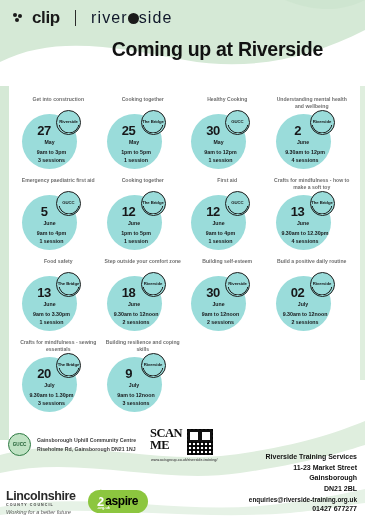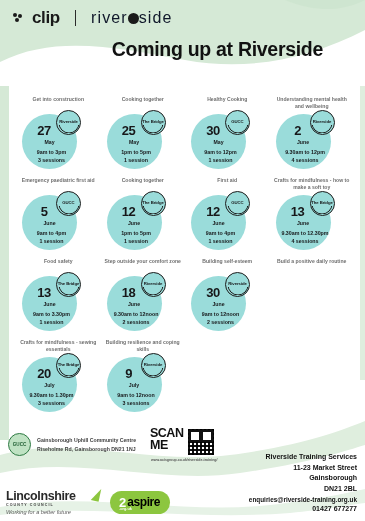--- a/index.html
+++ b/index.html
@@ -154,21 +154,21 @@
   }
   .gucc-seal span {
     font-size: 4.6px; font-weight: 800; color: #1d5c30;
   }
   .gucc-addr {
     font-size: 5.2px; font-weight: 700; color: #3e3e3e; line-height: 1.55;
   }
   .scan-block {
     position: absolute; left: 150px; top: 428px; z-index: 4;
   }
-  .scan-row { display: flex; align-items: flex-start; gap: 4px; }
+  .scan-row { display: flex; align-items: flex-start; gap: 4px; font-family: Liberation Serif, serif; }
   .scan-words {
     font-size: 12.5px; font-weight: 800; color: #111;
     line-height: 0.95; letter-spacing: -0.5px;
   }
   .qr {
     width: 28px; height: 28px;
     background:
       repeating-linear-gradient(90deg,#111 0 2px,#fff 2px 4px),
       repeating-linear-gradient(0deg,#111 0 2px,#fff 2px 4px);
     background-blend-mode: multiply;
@@ -187,21 +187,21 @@
   }
   .contact {
     position: absolute; right: 8px; top: 452px;
     text-align: right; z-index: 4;
     font-size: 7px; font-weight: 800; color: #111;
     line-height: 1.52;
   }
   .contact .email { font-size: 6.4px; }
   .brandrow {
     position: absolute; left: 6px; bottom: 6px;
-    display: flex; align-items: center; gap: 34px; z-index: 4;
+    display: flex; gap: 12px; z-index: 4;
   }
   .lcc-name {
     font-size: 12.5px; font-weight: 700; color: #2a2a2a;
     letter-spacing: -0.4px; line-height: 1;
   }
   .lcc-sub {
     font-size: 3.6px; font-weight: 700; color: #3a3a3a;
     letter-spacing: 1.1px; margin-top: 1px;
   }
   .lcc-tag {
@@ -443,20 +443,33 @@
         </div>
         <div class="badge">
           <span class="badge-arc"></span>
           <span class="badge-label">Riverside</span>
         </div>
       </div>
     </div>
 
     <div class="card">
       <div class="card-title">Build a positive daily routine</div>
+      <div class="card-body">
+        <div class="disc"></div>
+        <div class="daynum">02</div>
+        <div class="month">July</div>
+        <div class="times">
+          <div>9.30am to 12noon</div>
+          <div>2 sessions</div>
+        </div>
+        <div class="badge">
+          <span class="badge-arc"></span>
+          <span class="badge-label">Riverside</span>
+        </div>
+      </div>
     </div>
 
     <div class="card">
       <div class="card-title">Crafts for mindfulness - sewing essentials</div>
       <div class="card-body">
         <div class="disc"></div>
         <div class="daynum">20</div>
         <div class="month">July</div>
         <div class="times">
           <div>9.30am to 1.30pm</div>

